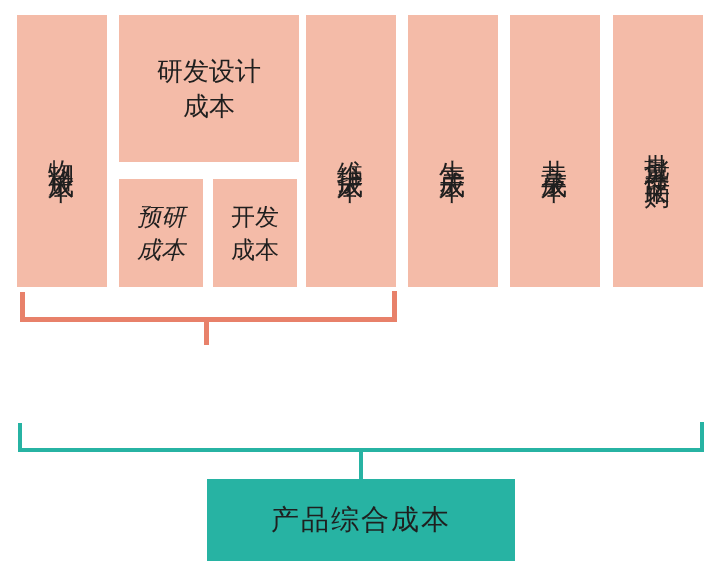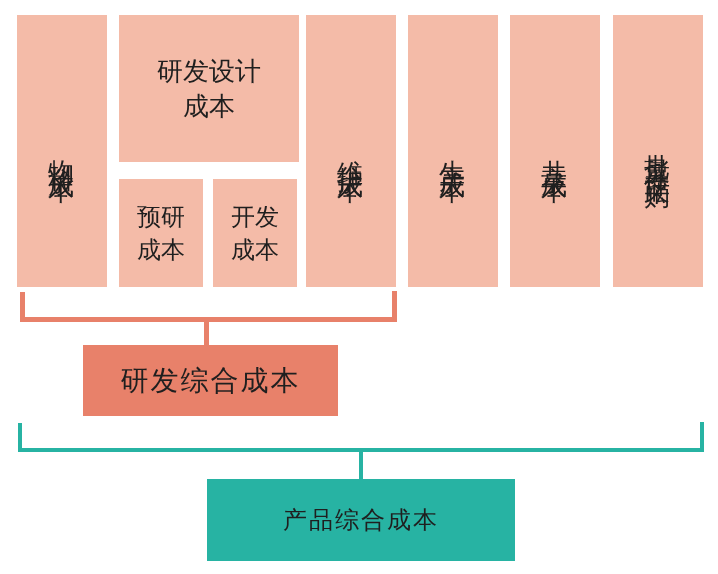--- a/index.html
+++ b/index.html
@@ -33,29 +33,29 @@
   .seg.coral { background: var(--accent-fill, #e8816a); }
   .seg.teal  { background: var(--teal-fill, #27b3a3); }
   .summary-rd {
     background: var(--accent-fill, #e8816a);
     font-size: 28px;
     letter-spacing: 2px;
     font-weight: 500;
   }
   .summary-product {
     background: var(--teal-fill, #27b3a3);
-    font-size: 24px;
+    font-size: 28px;
     letter-spacing: 2px;
     font-weight: 500;
   }
 
   
   #col-material     { left: 17px;  top: 15px; width: 90px;  height: 272px; }
   #box-rd-design    { left: 119px; top: 15px; width: 180px; height: 147px; font-family: Liberation Serif, serif; }
-  #box-pre-research { left: 119px; top: 179px; width: 84px; height: 108px; }
+  #box-pre-research { left: 119px; top: 179px; width: 84px; height: 108px; font-style: italic; }
   #box-development  { left: 213px; top: 179px; width: 84px; height: 108px; text-align: center; }
   #col-maintenance  { left: 306px; top: 15px; width: 90px;  height: 272px; }
   #col-production   { left: 408px; top: 15px; width: 90px;  height: 272px; }
   #col-shared       { left: 510px; top: 15px; width: 90px;  height: 272px; }
   #col-bulk         { left: 613px; top: 15px; width: 90px;  height: 272px; }
 
   
   #rd-bracket-left  { left: 20px;  top: 292px; width: 5px;   height: 30px; }
   #rd-bracket-right { left: 392px; top: 291px; width: 5px;   height: 31px; }
   #rd-bracket-bar   { left: 20px;  top: 317px; width: 377px; height: 5px; }
@@ -113,23 +113,20 @@
 
   <div class="box" id="col-bulk">
     <span class="vtext">批量器件采购</span>
   </div>
 
   <div class="seg coral" id="rd-bracket-left"></div>
   <div class="seg coral" id="rd-bracket-right"></div>
   <div class="seg coral" id="rd-bracket-bar"></div>
   <div class="seg coral" id="rd-bracket-stem"></div>
 
-  <div class="box summary-rd" id="box-rd-summary">
-    <span>研发综合成本</span>
-  </div>
 
   <div class="seg teal" id="prod-bracket-left"></div>
   <div class="seg teal" id="prod-bracket-right"></div>
   <div class="seg teal" id="prod-bracket-bar"></div>
   <div class="seg teal" id="prod-bracket-stem"></div>
 
   <div class="box summary-product" id="box-product-summary">
     <span>产品综合成本</span>
   </div>
 

